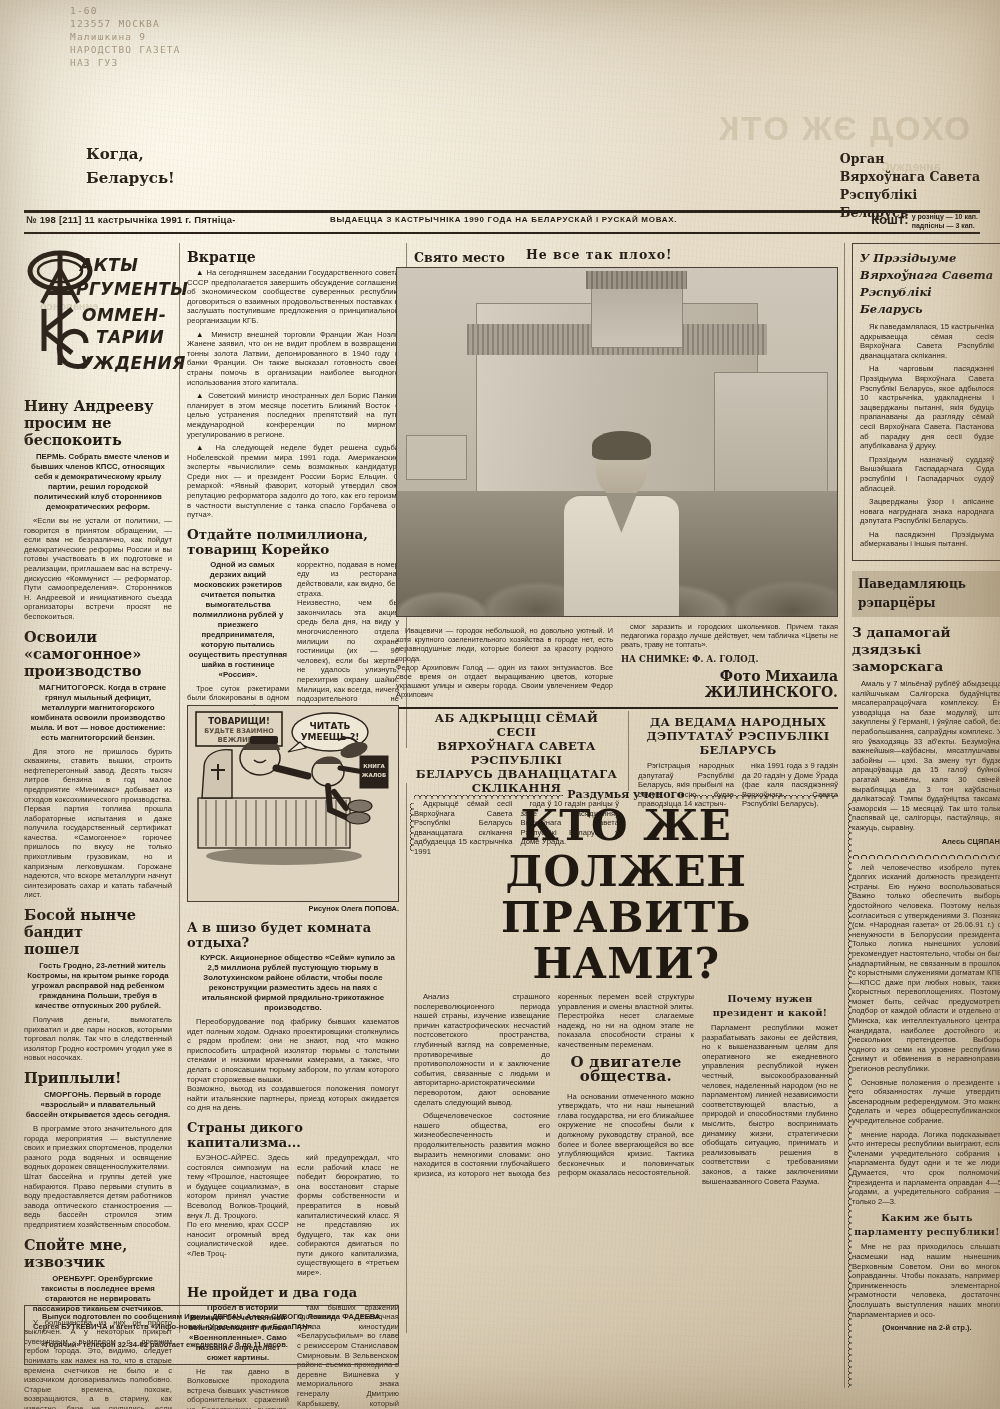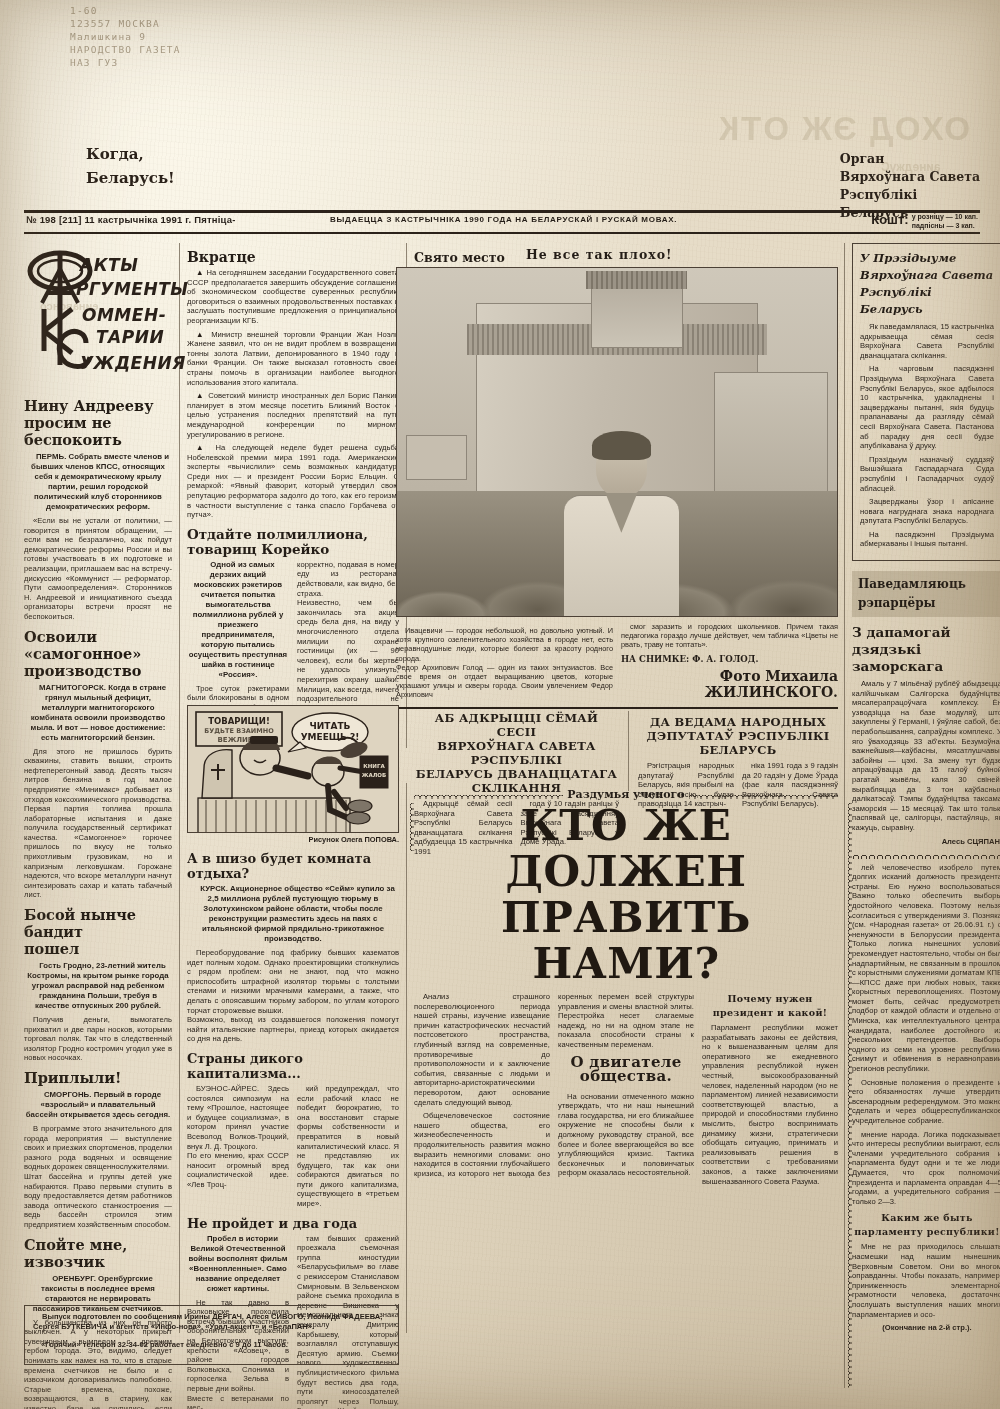--- a/index.html
+++ b/index.html
@@ -314,21 +314,21 @@
     <div class="col" style="left:614px;top:472px;width:200px;">
       <div class="center-hd" style="white-space:pre-line">ДА ВЕДАМА НАРОДНЫХ
 ДЭПУТАТАЎ РЭСПУБЛIКI БЕЛАРУСЬ</div>
       <div class="two">
         <p class="bt">Рэгiстрацыя народных дэпутатаў Рэспублiкi Беларусь, якiя прыбылi на сёмую сесiю, будзе праводзiцца 14 кастрыч-</p>
         <p class="bt">нiка 1991 года з 9 гадзiн да 20 гадзiн у Доме Ўрада (фае каля пасяджэнняў Вярхоўнага Савета Рэспублiкi Беларусь).</p>
       </div>
     </div>
 
     <div class="col" style="left:163px;top:462px;width:212px;">
-      <div class="cartoon" style="height:128px">
+      <div class="cartoon" style="height:197px">
         <svg viewBox="0 0 212 160" width="212" height="160">
           <rect x="8" y="6" width="86" height="34" fill="#ded4c0" stroke="#2a211a" stroke-width="1.6"></rect>
           <text x="51" y="18" font-size="8.5" font-weight="bold" fill="#2a211a" text-anchor="middle" font-family="DejaVu Sans, sans-serif">ТОВАРИЩИ!</text>
           <text x="51" y="27" font-size="6.5" font-weight="bold" fill="#5a5042" text-anchor="middle" font-family="DejaVu Sans, sans-serif">БУДЬТЕ ВЗАИМНО</text>
           <text x="51" y="36" font-size="7" font-weight="bold" fill="#5a5042" text-anchor="middle" font-family="DejaVu Sans, sans-serif">ВЕЖЛИВЫ</text>
           <ellipse cx="142" cy="26" rx="38" ry="19" fill="#efe7d6" stroke="#2a211a" stroke-width="1.4"></ellipse>
           <text x="142" y="23" font-size="9" font-weight="bold" fill="#2a211a" text-anchor="middle" font-family="DejaVu Sans, sans-serif">ЧИТАТЬ</text>
           <text x="142" y="34" font-size="9" font-weight="bold" fill="#2a211a" text-anchor="middle" font-family="DejaVu Sans, sans-serif">УМЕЕШЬ ?!</text>
           <path d="M112 36 L100 46 L118 42 Z" fill="#efe7d6" stroke="#2a211a" stroke-width="1.2"></path>
           <rect x="10" y="92" width="152" height="50" fill="#d8cdb8" stroke="#2a211a" stroke-width="1.3"></rect>

